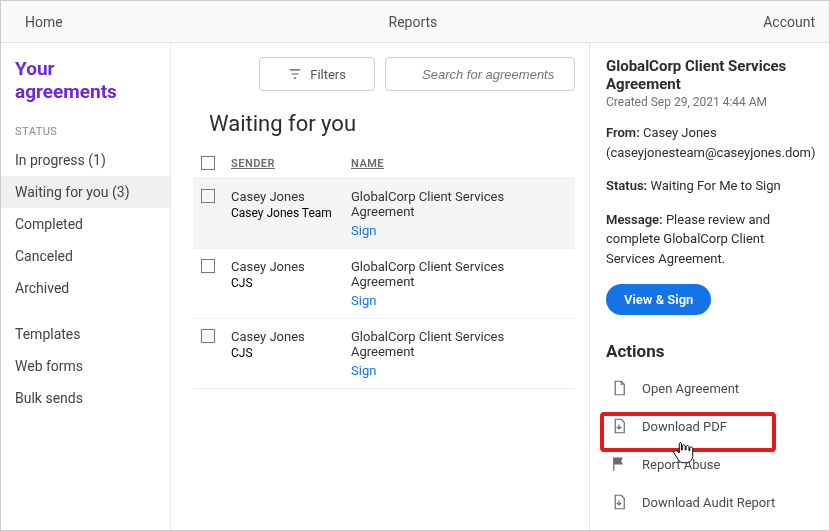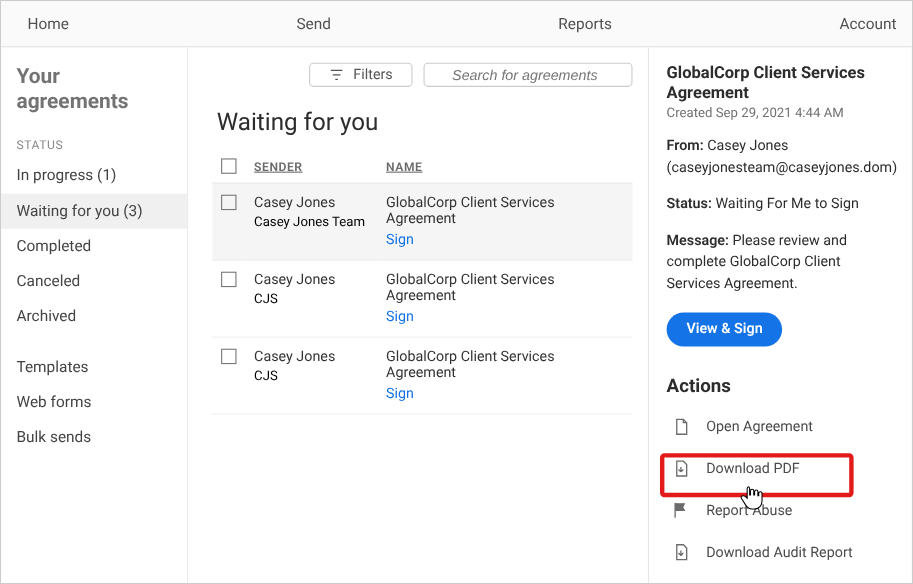--- a/index.html
+++ b/index.html
@@ -9,34 +9,34 @@
   
   .topnav { display: flex; align-items: stretch; border-bottom: 1px solid #e1e1e1; height: 42px; padding-left: 10px; background:#fafafa;justify-content:space-between; }
   .topnav .nav-item { padding: 0 14px; display:flex; align-items:center; font-size:14px; color:#505050; cursor:pointer; position:relative; }
   .topnav .nav-item.active { color:#2c2c2c; font-weight:600; }
   .topnav .nav-item.active::after { content:""; position:absolute; bottom:-1px; left:10px; right:10px; height:2px; background:#2c2c2c; }
 
   .body { display:flex; height:calc(100% - 42px); }
 
   
   .leftcol { width: 170px; border-right: 1px solid #ececec; padding-top:14px; }
-  .leftcol h2 { font-size: 19px; font-weight:700; padding: 0 14px 16px; color:#737373; }
+  .leftcol h2 { font-size: 19px; font-weight:700; padding: 0 14px 16px; color:#6d28d9; }
   .side-head { font-size:11px; letter-spacing:0.5px; color:#8a8a8a; padding: 6px 14px 6px; text-transform:uppercase; }
   .side-item { font-size:14px; color:#444; padding: 8px 14px; cursor:pointer; }
   .side-item.active { background:#f0f0f0; }
   .side-gap { height: 14px; }
 
   
   .midcol { flex:1; padding: 14px 14px 0 22px; min-width:0; }
   .toolbar { display:flex; justify-content:flex-end; gap:10px; }
-  .btn-filter, .searchbox { border:1px solid #ccc; border-radius:4px; height:22px; display:flex; align-items:center; padding:0 17px; font-size:13px; color:#555; background:#fff; cursor:pointer; }
+  .btn-filter, .searchbox { border:1px solid #ccc; border-radius:4px; height:34px; display:flex; align-items:center; padding:0 28px; font-size:13px; color:#555; background:#fff; cursor:pointer; }
   .btn-filter svg, .searchbox svg { margin-right:8px; }
   .searchbox { width: 190px; cursor:text; }
   .searchbox input { border:none; outline:none; flex:1; font-size:13px; font-style:italic; color:#888; background:transparent; }
-  .section-title { font-size:22px; font-weight:400; margin: 20px 0 10px 4px; color:#2c2c2c; }
+  .section-title { font-size:22px; font-weight:400; margin: 20px 0 10px 16px; color:#2c2c2c; }
   .tbl { width:100%; border-collapse:collapse; }
   .tbl thead th { font-size:11px; letter-spacing:0.5px; color:#6b6b6b; text-align:left; font-weight:600; padding:10px 8px 8px; border-bottom:1px solid #e6e6e6;text-decoration:underline; }
   .tbl tbody td { padding:10px 8px; font-size:13px; color:#333; border-bottom:1px solid #eee; vertical-align:top; }
   .tbl tbody tr.selected { background:#f5f5f5; }
   .chk { width:30px; }
   .chk .box { width:14px; height:14px; border:1px solid #777; display:block; }
   .sender-sub { font-size:12px; color:#000000; margin-top:2px; }
   .signlink { display:block; margin-top:4px; color:#1473e6; font-size:13px; }
   .col-sender { width:120px; }
 
@@ -53,21 +53,20 @@
   .highlight-box { position:absolute; border:4px solid #e21a1a; border-radius:4px; pointer-events:none; }
   .cursor { position:absolute; width:24px; height:28px; pointer-events:none; }
 </style>
 </head>
 <body>
 
 <div class="app">
 
   <div class="topnav">
     <div class="nav-item">Home</div>
-    <div class="nav-item">Send</div>
     <div class="nav-item">Reports</div>
     <div class="nav-item">Account</div>
   </div>
 
   <div class="body">
 
     <div class="leftcol">
       <h2>Your agreements</h2>
       <div class="side-head">STATUS</div>
       <div class="side-item">In progress (1)</div>

